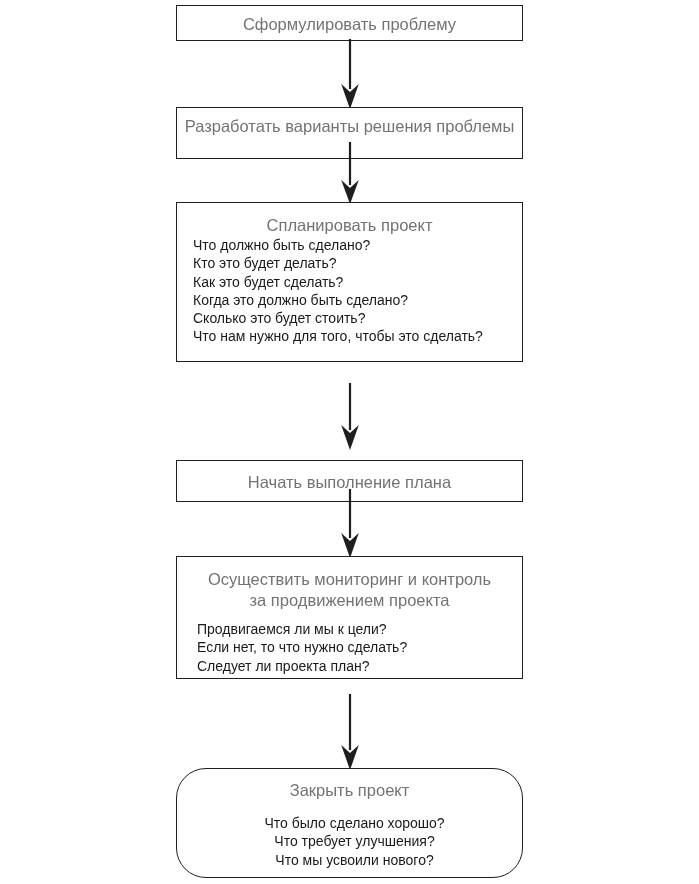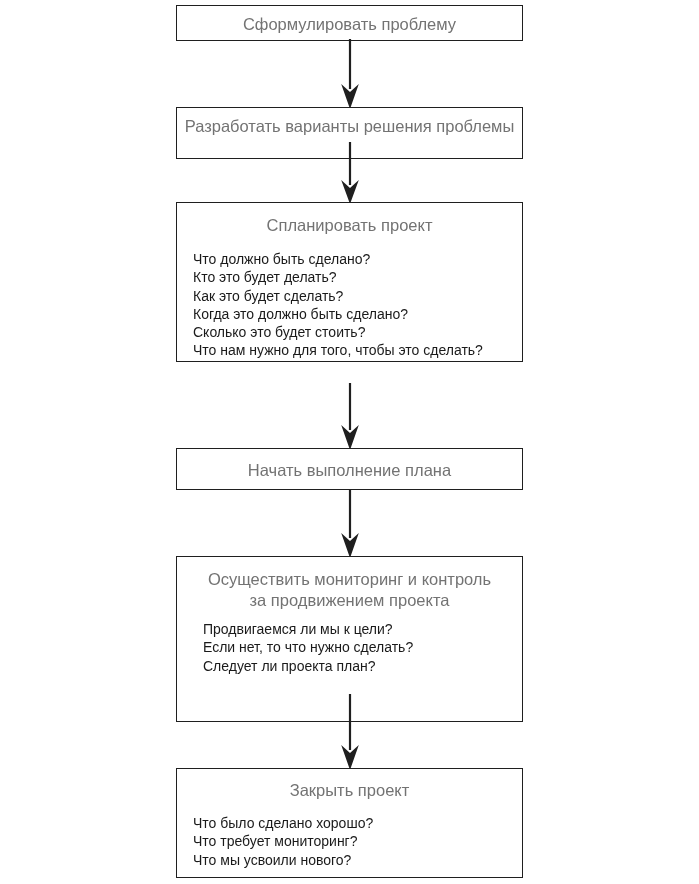--- a/index.html
+++ b/index.html
@@ -49,27 +49,27 @@
     padding-left: 10px;
     white-space: nowrap;
   }
 
   
   .node.simple { padding: 8px 6px 9px; }
 
   #node-1 { top: 5px;   height: 36px; }
   #node-2 { top: 107px; height: 52px; }
   #node-3 { top: 202px; height: 160px; padding: 12px 6px 10px; }
-  #node-4 { top: 448px; height: 42px; padding: 11px 6px 11px; }
-  #node-5 { top: 556px; height: 166px; padding: 12px 16px 10px; }
-  #node-6 { top: 768px; height: 110px; padding: 11px 6px 10px; }
+  #node-4 { top: 460px; height: 42px; padding: 11px 6px 11px; }
+  #node-5 { top: 556px; height: 123px; padding: 12px 10px 10px; }
+  #node-6 { top: 768px; height: 110px; padding: 11px 6px 10px; border-radius: 30px; }
 
-  #node-3 .node-list { margin-top: 14px; }
+  #node-3 .node-list { }
   #node-5 .node-list { margin-top: 9px; }
-  #node-6 .node-list { margin-top: 13px; }
+  #node-6 .node-list { margin-top: 13px; text-align: center; }
 
   
   .connector {
     position: absolute;
     left: 340px;
     width: 20px;
   }
   .connector svg { display: block; }
 </style>
 </head>
@@ -143,18 +143,18 @@
     <svg width="20" height="76" viewBox="0 0 20 76">
       <line x1="10" y1="0" x2="10" y2="56" stroke="#1f1f1f" stroke-width="2.2"></line>
       <path d="M 1.2 51 L 10 76 L 18.8 51 L 10 59 Z" fill="#1f1f1f"></path>
     </svg>
   </div>
 
   <div class="node" id="node-6">
     <div class="node-title">Закрыть проект</div>
     <ul class="node-list">
       <li>Что было сделано хорошо?</li>
-      <li>Что требует мониторинг?</li>
+      <li>Что требует улучшения?</li>
       <li>Что мы усвоили нового?</li>
     </ul>
   </div>
 
 </div>
 
 </body></html>

